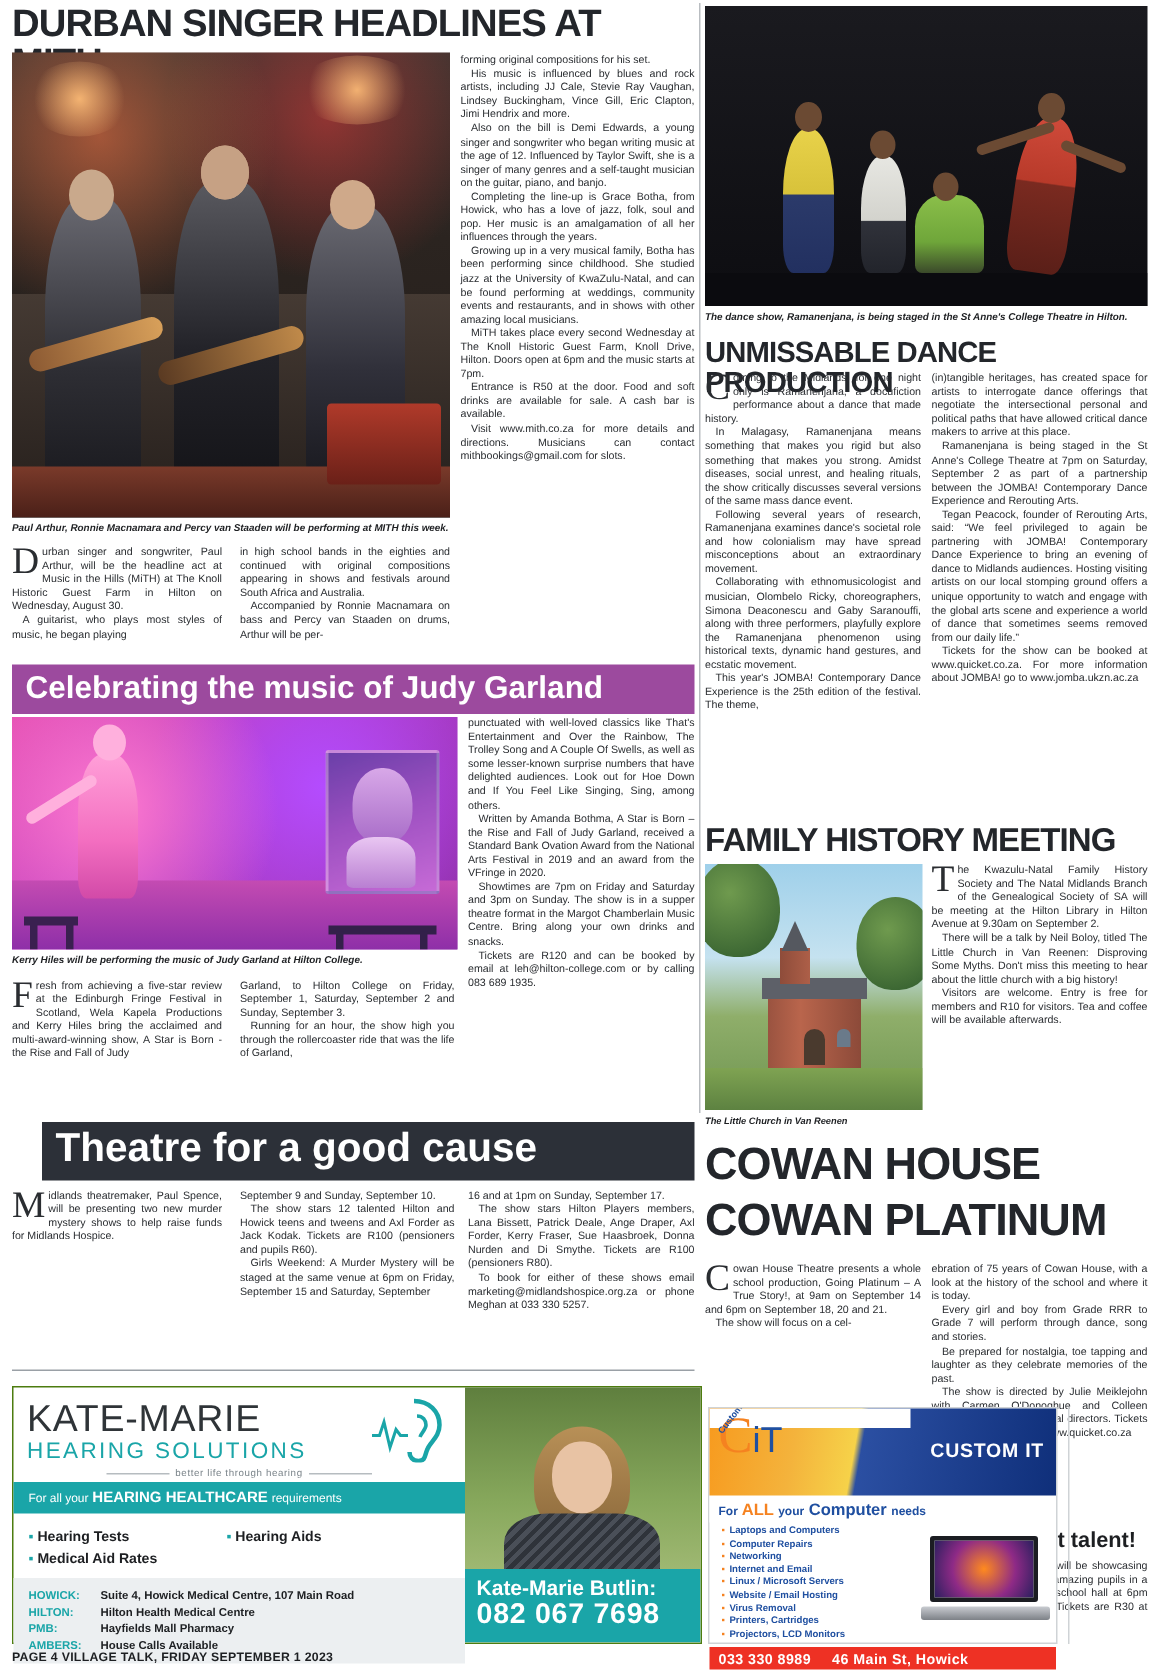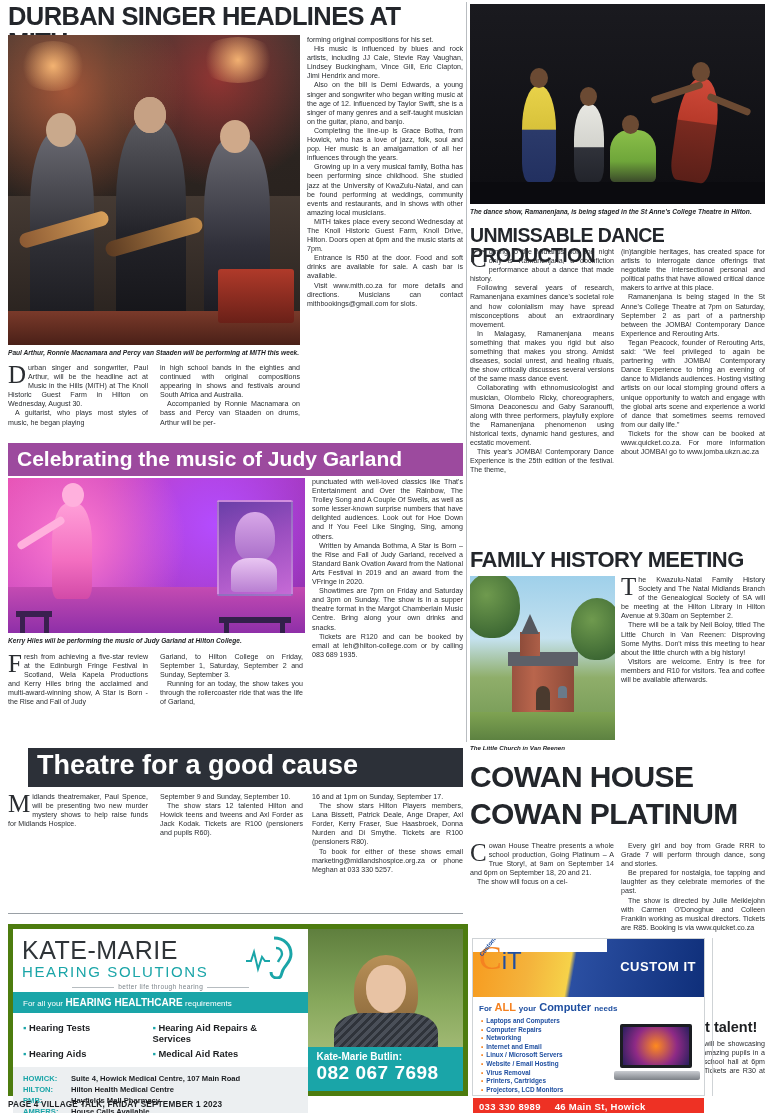--- a/index.html
+++ b/index.html
@@ -118,21 +118,21 @@
     border-bottom: 20px solid #55585f;
   }
   .tree {
     position: absolute; border-radius: 50% 50% 45% 45%;
     background: radial-gradient(circle at 40% 35%, #6f9a4e, #2f5a2c);
   }
 
   
   .km {
     position: absolute; background: #fff;
-    border: 5px solid #4d7c0f; display: flex;
+    border: 1px solid #4d7c0f; display: flex;
   }
   .km-left { width: 302px; display: flex; flex-direction: column; }
   .km-logo { padding: 7px 9px 2px 9px; position: relative; }
   .km-logo-main {
     font-size: 25px; letter-spacing: .5px; color: #2f3438;
     font-family: "Liberation Sans", sans-serif; font-weight: 400;
   }
   .km-logo-sub {
     font-size: 15px; color: #1aa5a8; letter-spacing: 1.6px;
     font-weight: 400; margin-top: -2px;
@@ -184,21 +184,21 @@
   }
   .km-torso {
     position: absolute; left: 0; top: 58px; width: 104px; height: 70px;
     background: repeating-linear-gradient(135deg,#4a4f58 0 3px,#2f333a 3px 6px);
     border-radius: 28% 28% 0 0;
   }
   .km-phone {
     position: absolute; left: 0; bottom: 0; right: 0;
     background: #1aa5a8; color: #fff; padding: 4px 8px 7px 8px;
   }
-  .km-phone .nm { font-size: 10px; font-weight: bold; }
+  .km-phone .nm { font-size: 14px; font-weight: bold; }
   .km-phone .no { font-size: 19px; font-weight: bold; letter-spacing: .5px; }
 
   
   .cit {
     position: absolute; border: 1px solid #cfd3d6; background: #fff;
   }
   .cit-top {
     position: relative; height: 58px;
     background: linear-gradient(100deg,#f79a1e 0%,#f4b33c 25%,#f6d249 42%,#2b4fa2 44%,#0f2f7a 100%);
     overflow: hidden;
@@ -332,22 +332,22 @@
     </div>
   </div>
   <div class="caption" style="position:absolute; left:470px; top:206px; width:295px;">The dance show, Ramanenjana, is being staged in the St Anne's College Theatre in Hilton.</div>
 
   <div class="col" style="left:470px; top:226px; width:295px;">
     <div class="hl-black" style="font-size:19.5px;">UNMISSABLE DANCE PRODUCTION</div>
   </div>
 
   <div class="col body-col dropcap" style="left:470px; top:248px; width:144px;">
     <p class="noind">Coming to the Midlands, for one night only is Ramanenjana, a docufiction performance about a dance that made history.</p>
+    <p>In Malagasy, Ramanenjana means something that makes you rigid but also something that makes you strong. Amidst diseases, social unrest, and healing rituals, the show critically discusses several versions of the same mass dance event.</p>
     <p>Following several years of research, Ramanenjana examines dance's societal role and how colonialism may have spread misconceptions about an extraordinary movement.</p>
-    <p>In Malagasy, Ramanenjana means something that makes you rigid but also something that makes you strong. Amidst diseases, social unrest, and healing rituals, the show critically discusses several versions of the same mass dance event.</p>
     <p>Collaborating with ethnomusicologist and musician, Olombelo Ricky, choreographers, Simona Deaconescu and Gaby Saranouffi, along with three performers, playfully explore the Ramanenjana phenomenon using historical texts, dynamic hand gestures, and ecstatic movement.</p>
     <p>This year's JOMBA! Contemporary Dance Experience is the 25th edition of the festival. The theme,</p>
   </div>
   <div class="col body-col" style="left:621px; top:248px; width:144px;">
     <p class="noind">(in)tangible heritages, has created space for artists to interrogate dance offerings that negotiate the intersectional personal and political paths that have allowed critical dance makers to arrive at this place.</p>
     <p>Ramanenjana is being staged in the St Anne's College Theatre at 7pm on Saturday, September 2 as part of a partnership between the JOMBA! Contemporary Dance Experience and Rerouting Arts.</p>
     <p>Tegan Peacock, founder of Rerouting Arts, said: “We feel privileged to again be partnering with JOMBA! Contemporary Dance Experience to bring an evening of dance to Midlands audiences. Hosting visiting artists on our local stomping ground offers a unique opportunity to watch and engage with the global arts scene and experience a world of dance that sometimes seems removed from our daily life.”</p>
     <p>Tickets for the show can be booked at www.quicket.co.za. For more information about JOMBA! go to www.jomba.ukzn.ac.za</p>
   </div>
 
@@ -374,21 +374,21 @@
       <div style="position:absolute; right:76px; bottom:0; width:5px; height:12px; background:#33204a;"></div>
     </div>
   </div>
   <div class="caption" style="position:absolute; left:8px; top:635px; width:297px;">Kerry Hiles will be performing the music of Judy Garland at Hilton College.</div>
 
   <div class="col body-col dropcap" style="left:8px; top:653px; width:140px;">
     <p class="noind">Fresh from achieving a five-star review at the Edinburgh Fringe Festival in Scotland, Wela Kapela Productions and Kerry Hiles bring the acclaimed and multi-award-winning show, A Star is Born - the Rise and Fall of Judy</p>
   </div>
   <div class="col body-col" style="left:160px; top:653px; width:143px;">
     <p class="noind">Garland, to Hilton College on Friday, September 1, Saturday, September 2 and Sunday, September 3.</p>
-    <p>Running for an today, the show takes you through the rollercoaster ride that was the life of Garland,</p>
+    <p>Running for an hour, the show high you through the rollercoaster ride that was the life of Garland,</p>
   </div>
   <div class="col body-col" style="left:312px; top:478px; width:151px;">
     <p class="noind">punctuated with well-loved classics like That's Entertainment and Over the Rainbow, The Trolley Song and A Couple Of Swells, as well as some lesser-known surprise numbers that have delighted audiences. Look out for Hoe Down and If You Feel Like Singing, Sing, among others.</p>
     <p>Written by Amanda Bothma, A Star is Born – the Rise and Fall of Judy Garland, received a Standard Bank Ovation Award from the National Arts Festival in 2019 and an award from the VFringe in 2020.</p>
     <p>Showtimes are 7pm on Friday and Saturday and 3pm on Sunday. The show is in a supper theatre format in the Margot Chamberlain Music Centre. Bring along your own drinks and snacks.</p>
     <p>Tickets are R120 and can be booked by email at leh@hilton-college.com or by calling 083 689 1935.</p>
   </div>
 
   <div class="col" style="left:470px; top:549px; width:295px;">
     <div class="hl-black" style="font-size:22px;">FAMILY HISTORY MEETING</div>
@@ -418,38 +418,40 @@
   <div class="col" style="left:8px; top:748px; width:455px;padding-left:20px;">
     <div class="hl-bar" style="background:#2c3038; font-size:27px; padding:4px 9px 8px 9px;">Theatre for a good cause</div>
   </div>
 
   <div class="col body-col dropcap" style="left:8px; top:793px; width:140px;">
     <p class="noind">Midlands theatremaker, Paul Spence, will be presenting two new murder mystery shows to help raise funds for Midlands Hospice.</p>
   </div>
   <div class="col body-col" style="left:160px; top:793px; width:143px;">
     <p class="noind">September 9 and Sunday, September 10.</p>
     <p>The show stars 12 talented Hilton and Howick teens and tweens and Axl Forder as Jack Kodak. Tickets are R100 (pensioners and pupils R60).</p>
+    <p>Girls Weekend: A Murder Mystery will be staged at the same venue at 6pm on Friday, September 15 and Saturday, September</p>
   </div>
   <div class="col body-col" style="left:312px; top:793px; width:151px;">
     <p class="noind">16 and at 1pm on Sunday, September 17.</p>
     <p>The show stars Hilton Players members, Lana Bissett, Patrick Deale, Ange Draper, Axl Forder, Kerry Fraser, Sue Haasbroek, Donna Nurden and Di Smythe. Tickets are R100 (pensioners R80).</p>
     <p>To book for either of these shows email marketing@midlandshospice.org.za or phone Meghan at 033 330 5257.</p>
   </div>
   <div class="rule" style="position:absolute; left:8px; top:913px; width:455px; background:#9aa0a6;"></div>
 
   <div class="col" style="left:470px; top:762px; width:295px;">
     <div class="hl-black" style="font-size:30px;">COWAN HOUSE</div>
     <div class="hl-black" style="font-size:30px; margin-top:7px;">COWAN PLATINUM</div>
   </div>
 
   <div class="col body-col dropcap" style="left:470px; top:842px; width:144px;">
     <p class="noind">Cowan House Theatre presents a whole school production, Going Platinum – A True Story!, at 9am on September 14 and 6pm on September 18, 20 and 21.</p>
     <p>The show will focus on a cel-</p>
   </div>
   <div class="col body-col" style="left:621px; top:842px; width:144px;">
+    <p class="noind">ebration of 75 years of Cowan House, with a look at the history of the school and where it is today.</p>
     <p>Every girl and boy from Grade RRR to Grade 7 will perform through dance, song and stories.</p>
     <p>Be prepared for nostalgia, toe tapping and laughter as they celebrate memories of the past.</p>
     <p>The show is directed by Julie Meiklejohn with Carmen O'Donoghue and Colleen Franklin working as musical directors. Tickets are R85. Booking is via www.quicket.co.za</p>
   </div>
 
   <div class="col" style="left:621px; top:1020px; width:144px;">
     <div style="font-size:14.5px; font-weight:bold; color:#1d1f22; line-height:1;">Howick's got talent!</div>
   </div>
   <div class="col body-col dropcap" style="left:621px; top:1040px; width:144px;">
     <p class="noind">Howick High School will be showcasing the talents of their amazing pupils in a talent show in the school hall at 6pm on Thursday, August 31. Tickets are R30 at the door.</p>
@@ -471,21 +473,20 @@
           </svg>
         </div>
       </div>
       <div class="km-band">
         <span class="small">For all your</span>
         <b>HEARING HEALTHCARE</b>
         <span class="small">requirements</span>
       </div>
       <div class="km-services">
         <div><span class="bullet">▪</span> <span>Hearing Tests</span></div>
-        <div><span class="bullet">▪</span> <span>Hearing Aid Repairs &amp; Services</span></div>
         <div><span class="bullet">▪</span> <span>Hearing Aids</span></div>
         <div><span class="bullet">▪</span> <span>Medical Aid Rates</span></div>
       </div>
       <div class="km-addr">
         <div class="labels">
           <div>HOWICK:</div>
           <div>HILTON:</div>
           <div>PMB:</div>
           <div>AMBERS:</div>
         </div>

